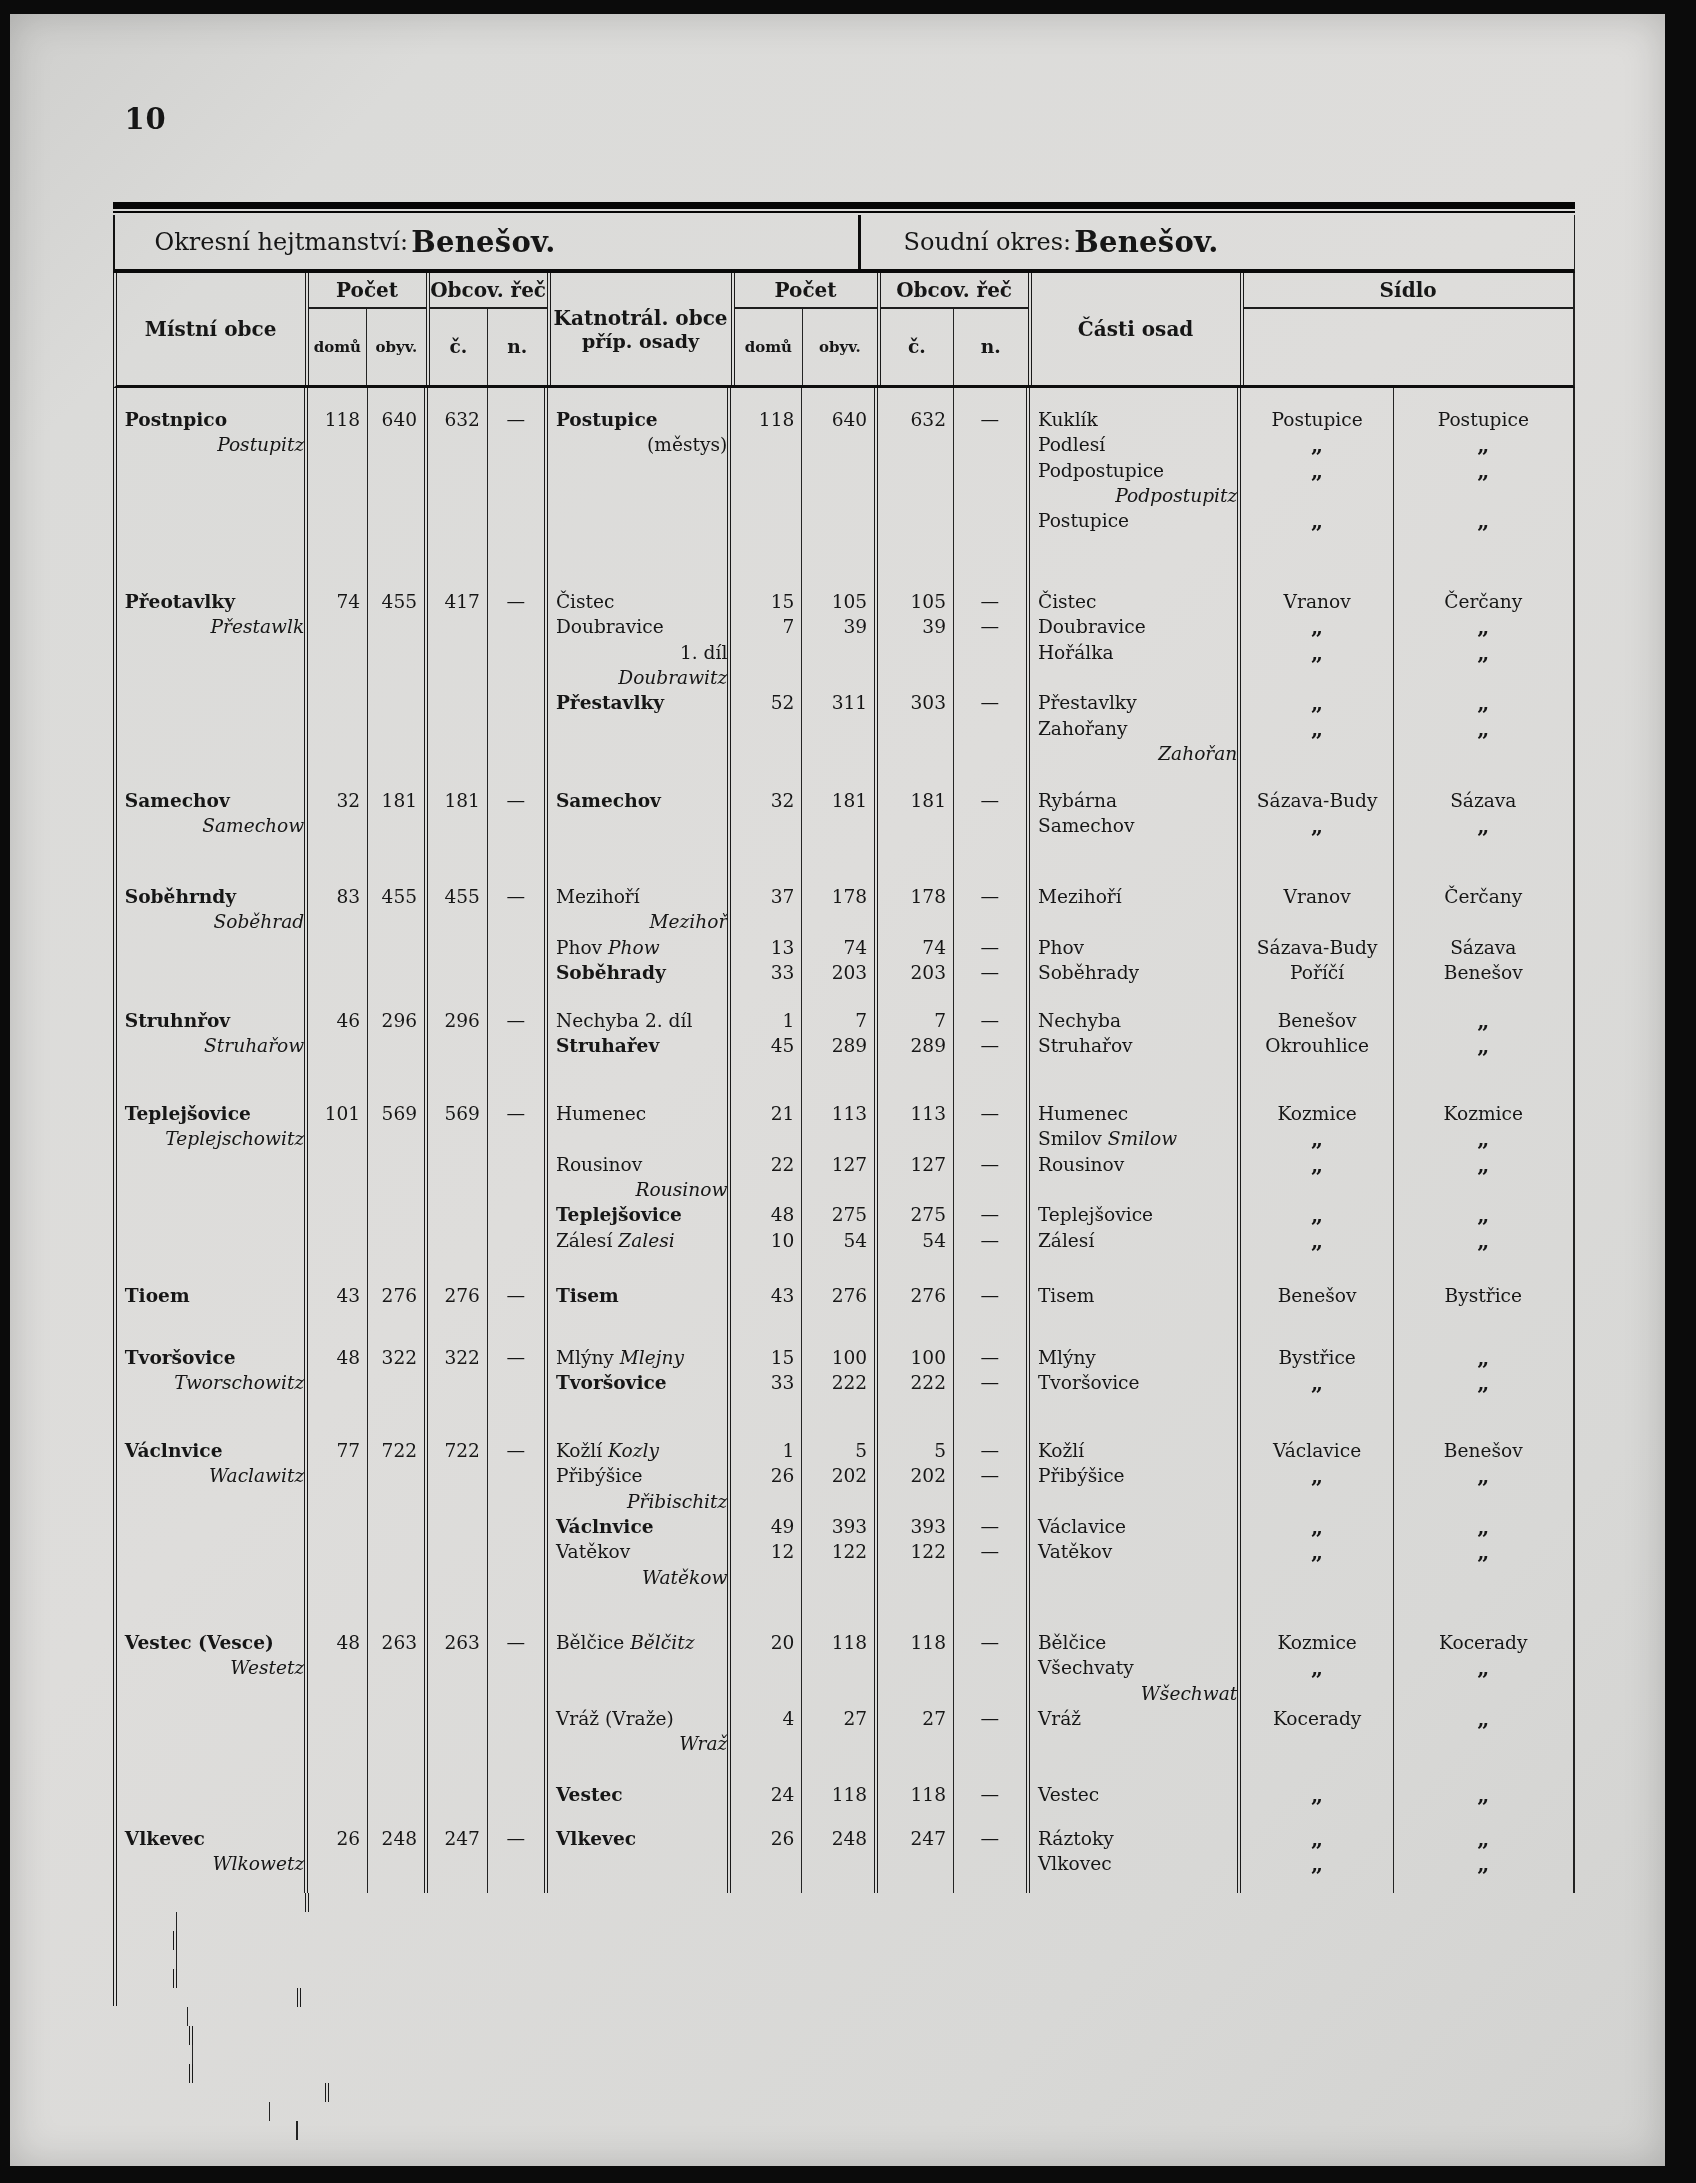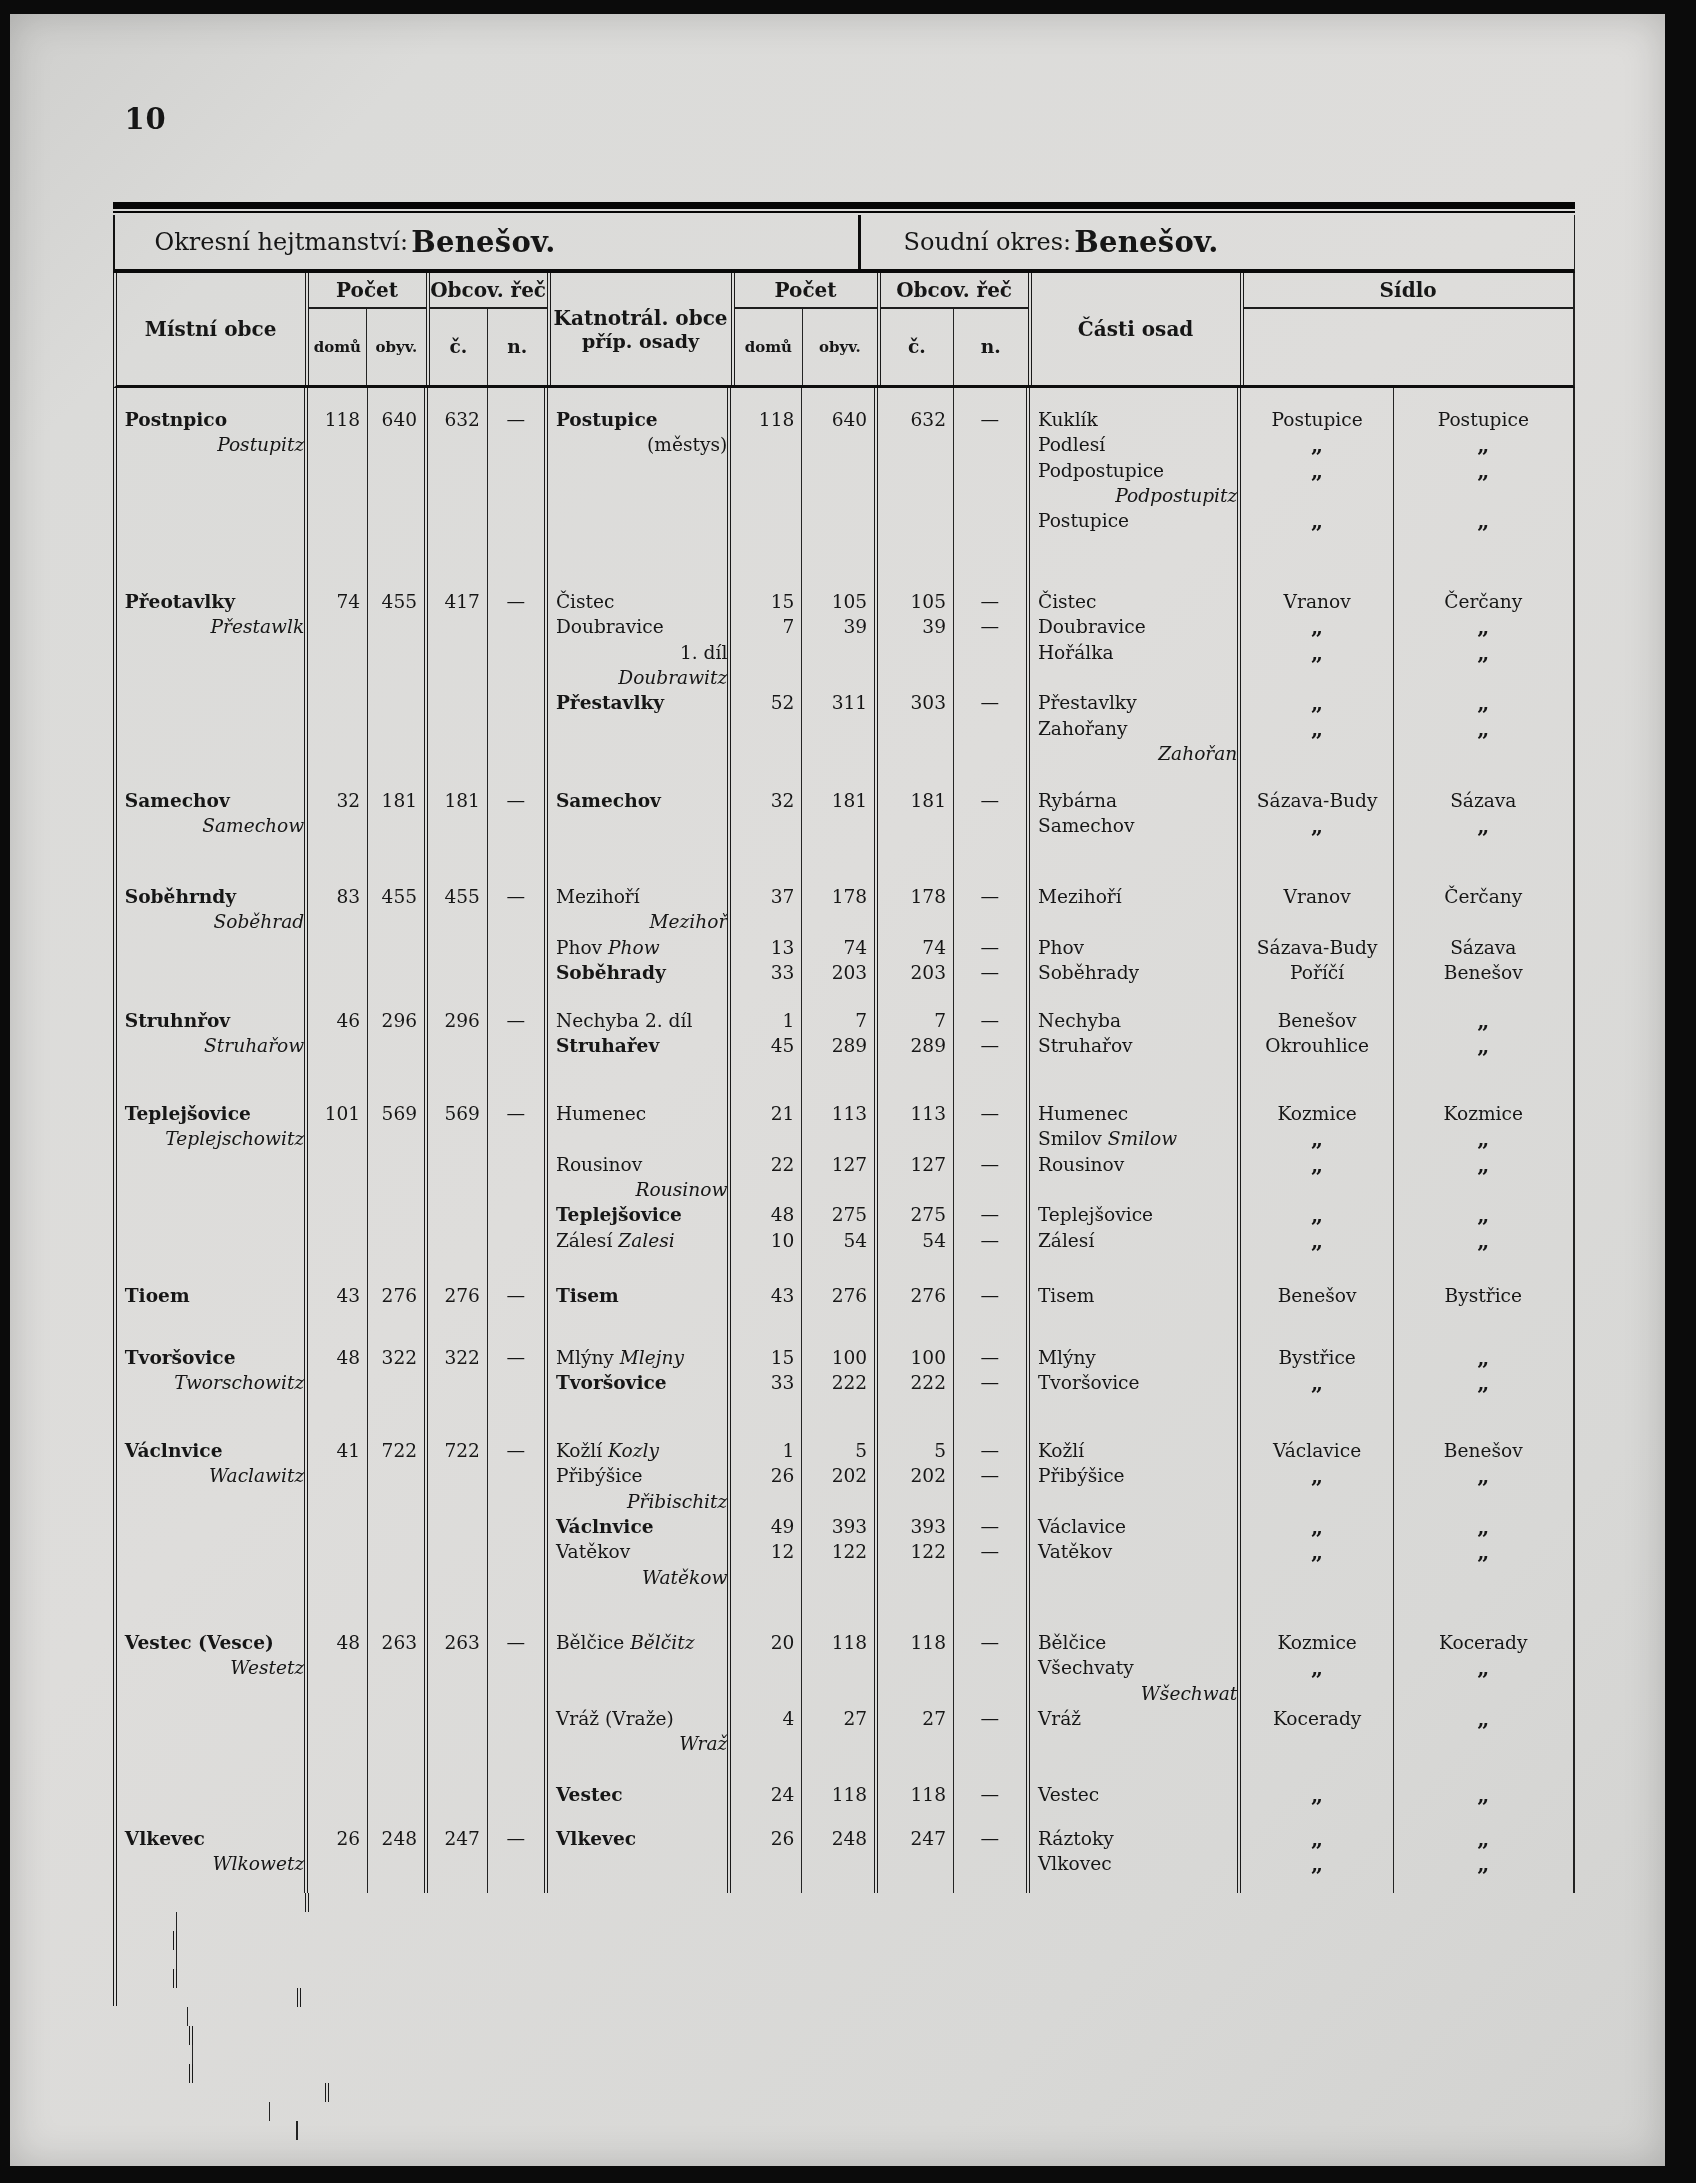--- a/index.html
+++ b/index.html
@@ -607,21 +607,21 @@
             <div class="ln dit">„</div>
             <div class="ln dit">„</div>
           </div>
         </div>
         <div class="brow" style="height: 192px;">
           <div class="bc w-obec dr ta-l">
             <div class="ln"><span class="sb">Václnvice</span></div>
             <div class="ln x1"><span class="si">Waclawitz</span></div>
           </div>
           <div class="bc w-n88 sr num">
-            <div class="ln">41</div>
+            <div class="ln">77</div>
           </div>
           <div class="bc w-n88 dr num">
             <div class="ln">722</div>
           </div>
           <div class="bc w-n88 sr num">
             <div class="ln">722</div>
           </div>
           <div class="bc w-n88 dr dash">
             <div class="ln">—</div>
           </div>

